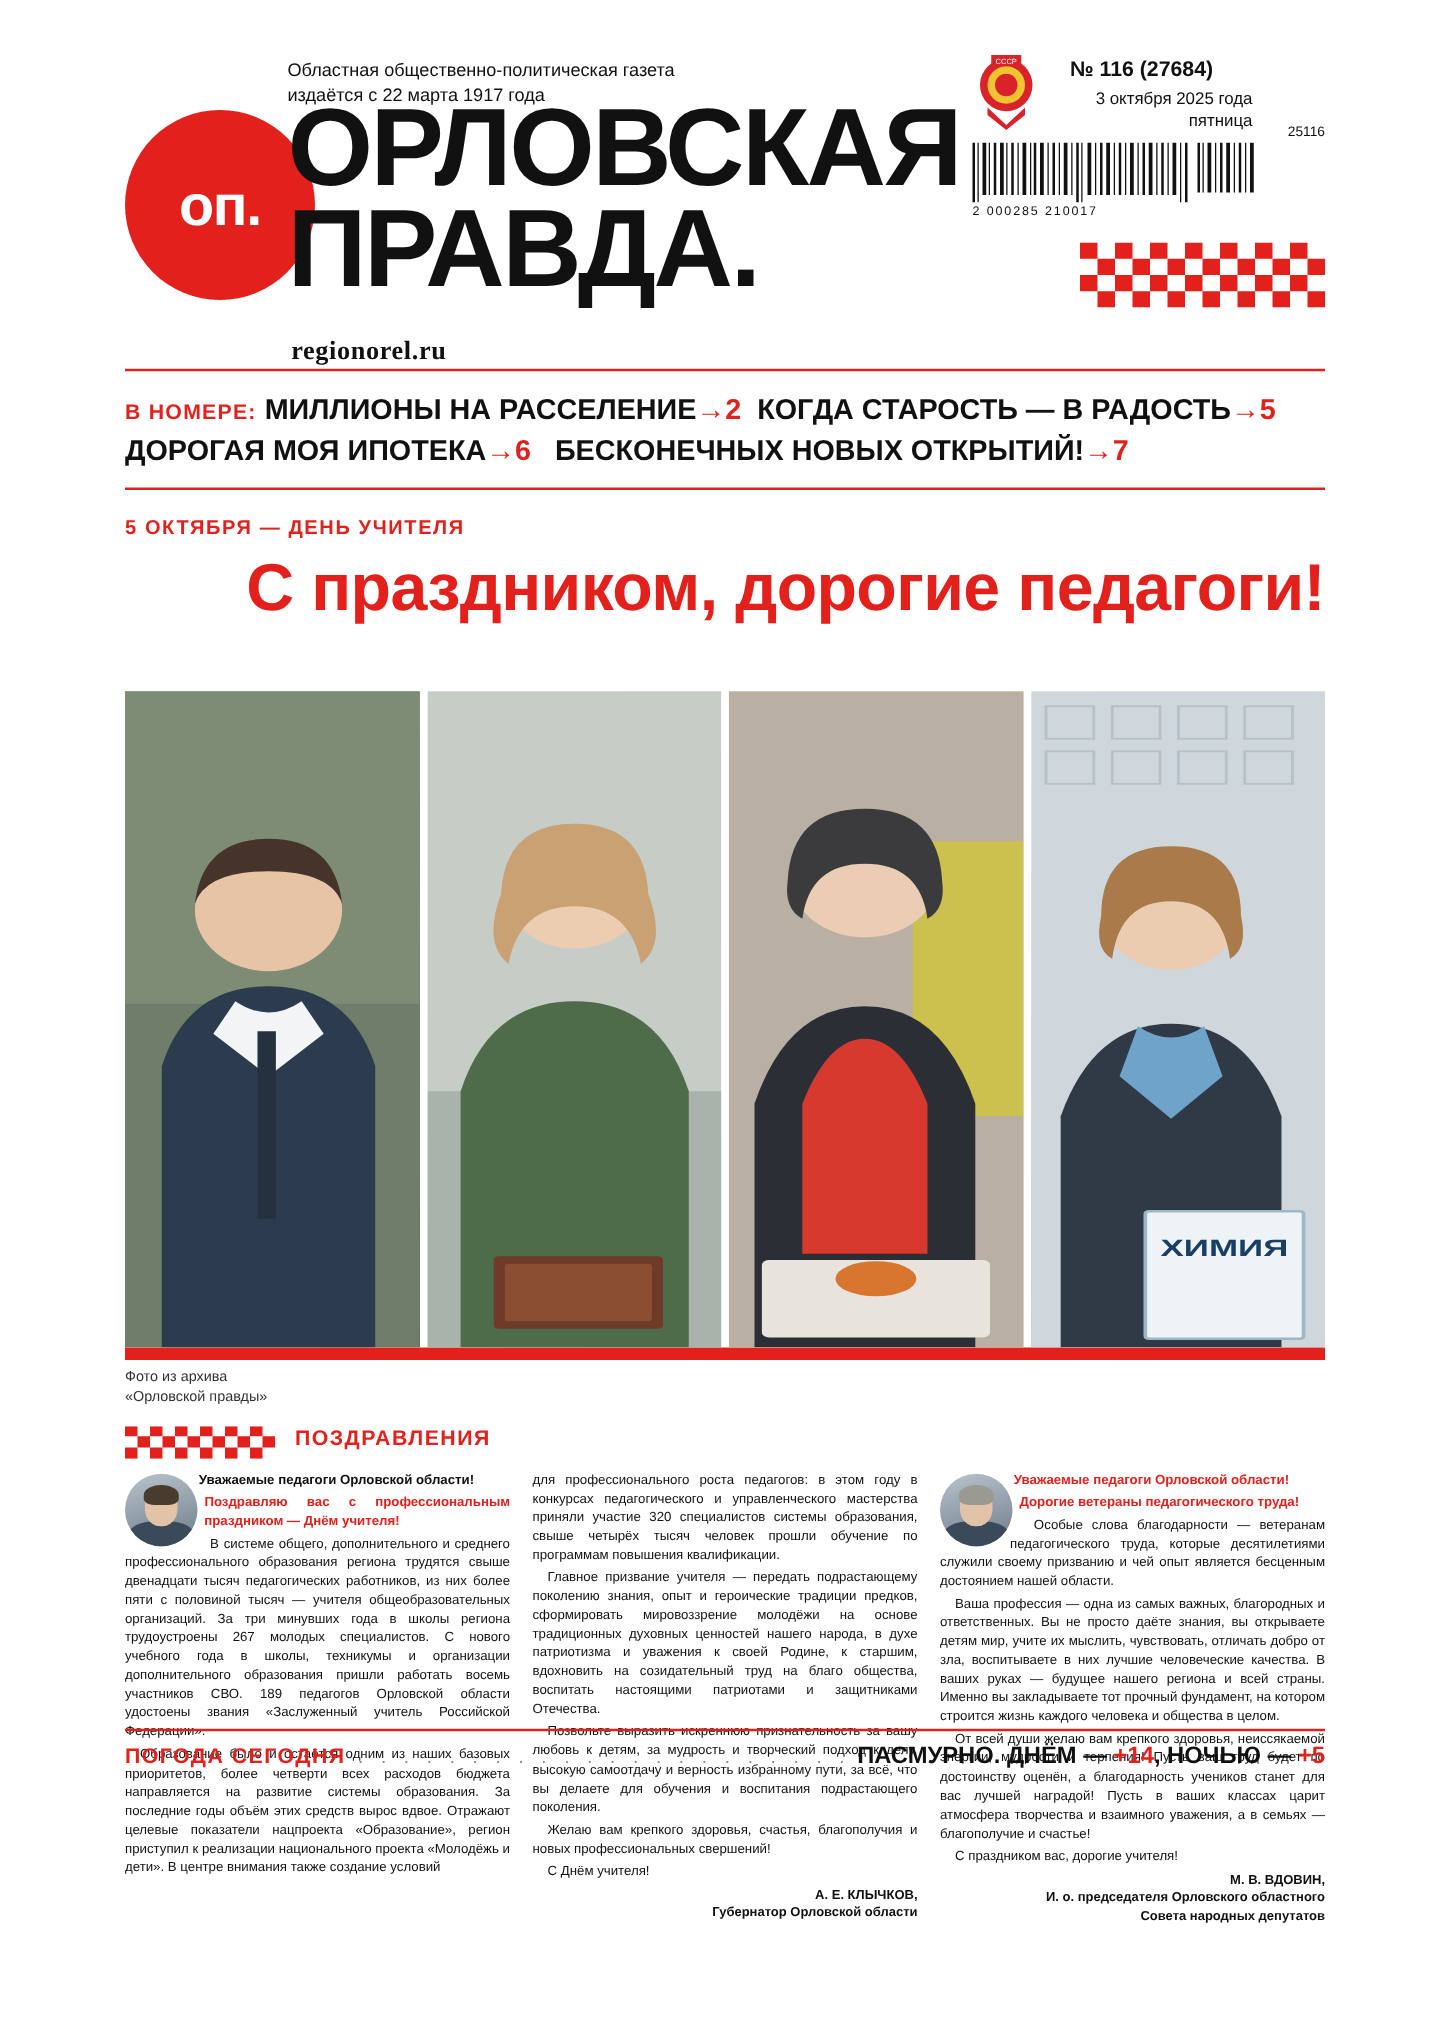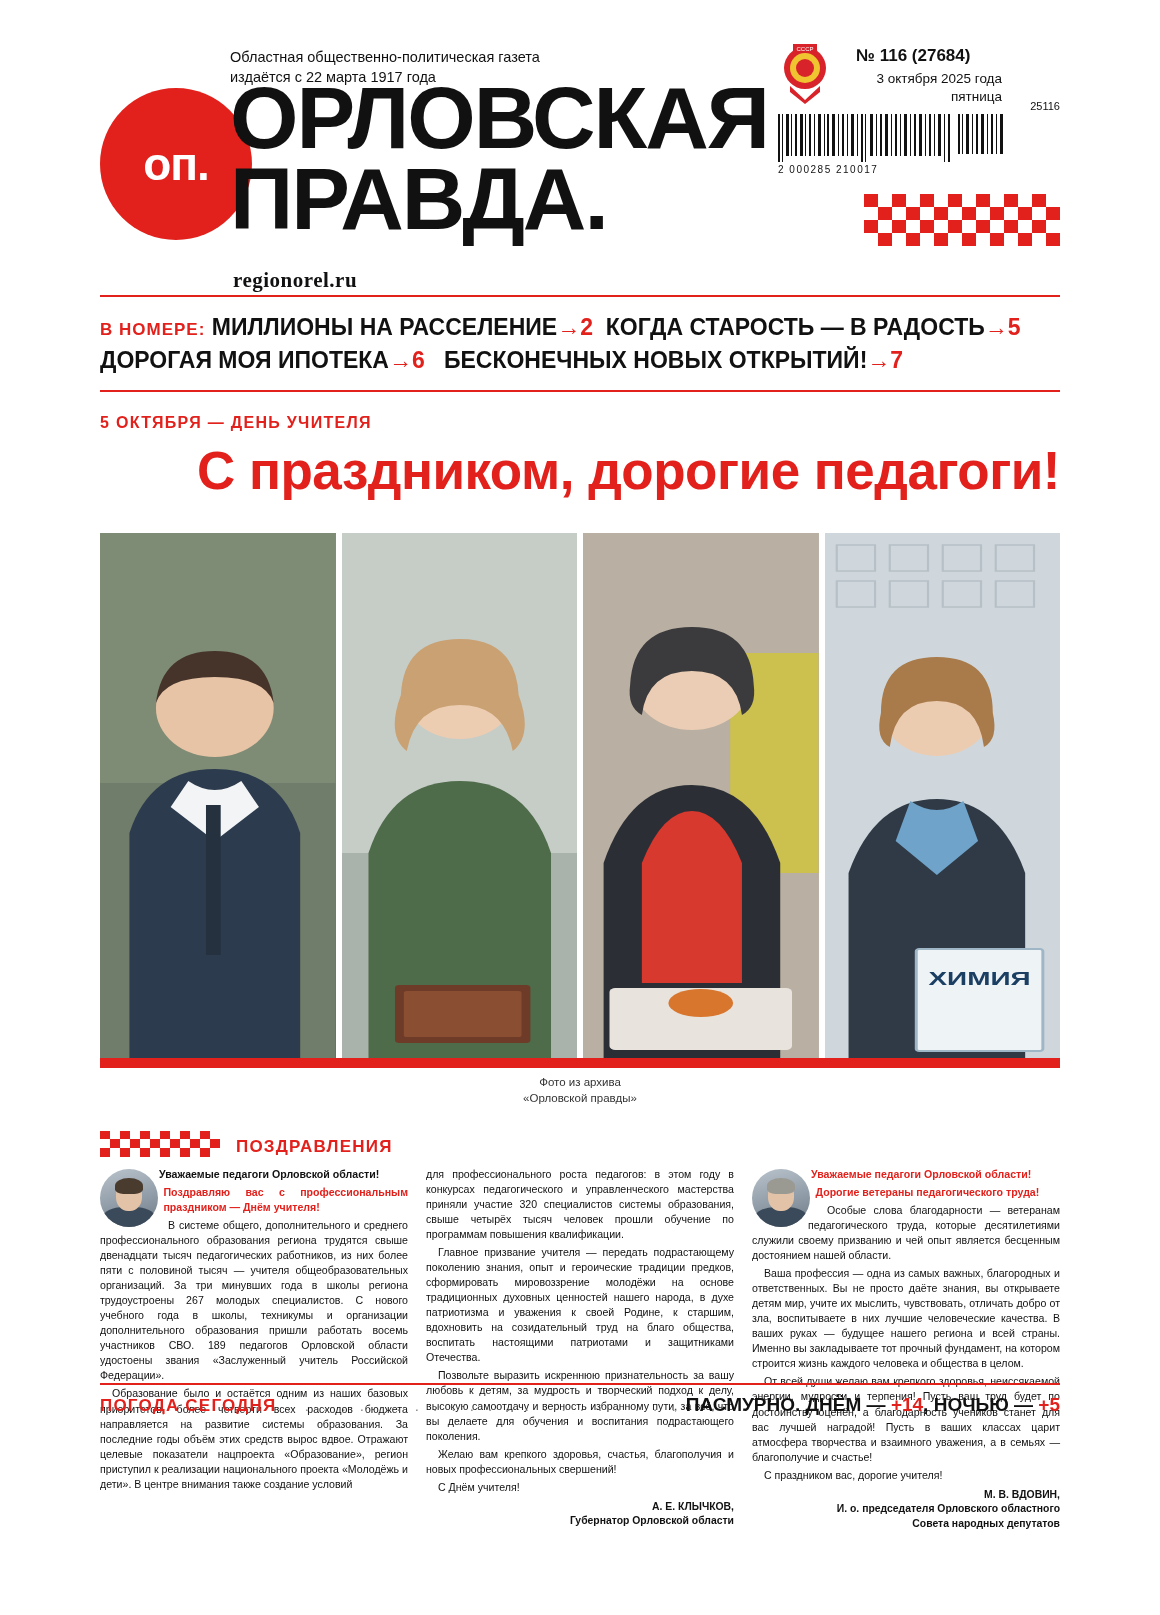--- a/index.html
+++ b/index.html
@@ -78,36 +78,36 @@
   .kicker {
     color:#e2211c; font-size:16px; font-weight:bold; letter-spacing:1.3px;
     margin-top:22px;
   }
   .headline {
     color:#e2211c; font-size:53px; font-weight:bold; text-align:right;
     margin-top:8px; letter-spacing:-0.5px;
   }
 
   
-  .photos { margin-top:32px; display:flex; height:525px; gap:6px; position:relative; }
+  .photos { margin-top:52px; display:flex; height:525px; gap:6px; position:relative; }
   .ph { flex:1; position:relative; overflow:hidden; }
   .ph .inner { position:absolute; inset:0; }
   .photo-bar { height:10px; background:#e2211c; margin-top:0px; }
   .photo-credit {
-    text-align:center; font-size:11.5px; color:#333; line-height:1.45; margin-top:6px;
+    text-align:left; font-size:11.5px; color:#333; line-height:1.45; margin-top:6px;
   }
 
   
   .p1 .inner { background:linear-gradient(160deg,#9fae9a 0%, #7f8f7b 45%, #5d6a59 100%); }
   .p2 .inner { background:linear-gradient(160deg,#cfd6d2 0%, #a8b2ac 55%, #7c8a82 100%); }
   .p3 .inner { background:linear-gradient(160deg,#d9d3cb 0%, #b0a79c 55%, #6e6counts 100%); background-color:#bdb3a6; }
   .p4 .inner { background:linear-gradient(160deg,#dfe4e8 0%, #b9c2c8 50%, #8e9aa2 100%); }
 
   
-  .greet-head { margin-top:24px; display:flex; align-items:flex-end; gap:16px; }
+  .greet-head { margin-top:14px; display:flex; align-items:flex-start; gap:16px; }
   .greet-check { width:120px; height:26px; }
   .greet-title { color:#e2211c; font-size:17px; font-weight:bold; letter-spacing:1.2px; }
 
   .cols { display:flex; gap:18px; margin-top:10px; }
   .col { flex:1; font-size:10.6px; line-height:1.42; text-align:justify; color:#111; }
   .col p { margin:0 0 3px 0; text-indent:12px; }
   .col p.noind { text-indent:0; }
   .bold-red { color:#e2211c; font-weight:bold; }
   .bold-blk { font-weight:bold; }
   .sig { text-align:right; font-weight:bold; font-size:10.4px; line-height:1.4; margin-top:5px; }

